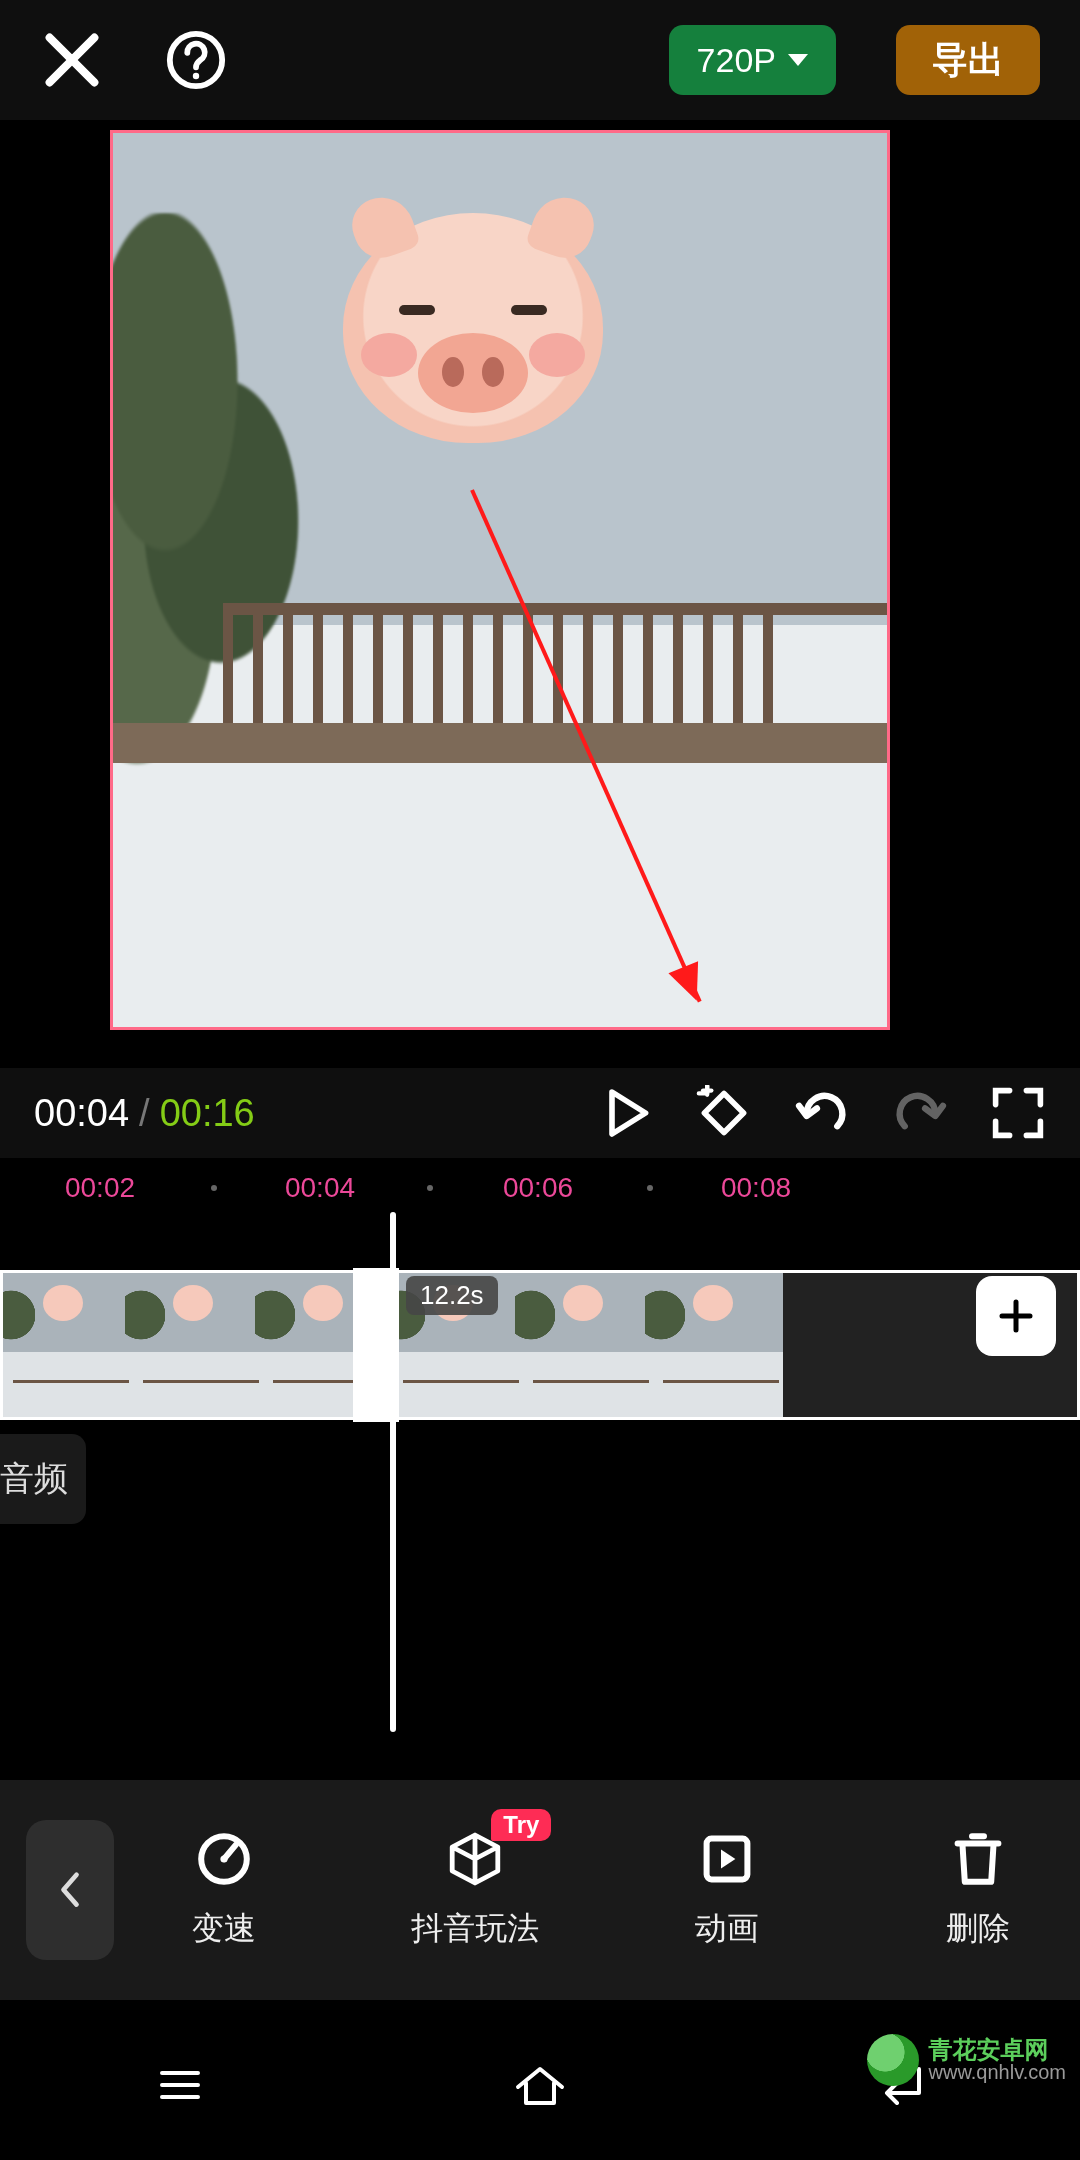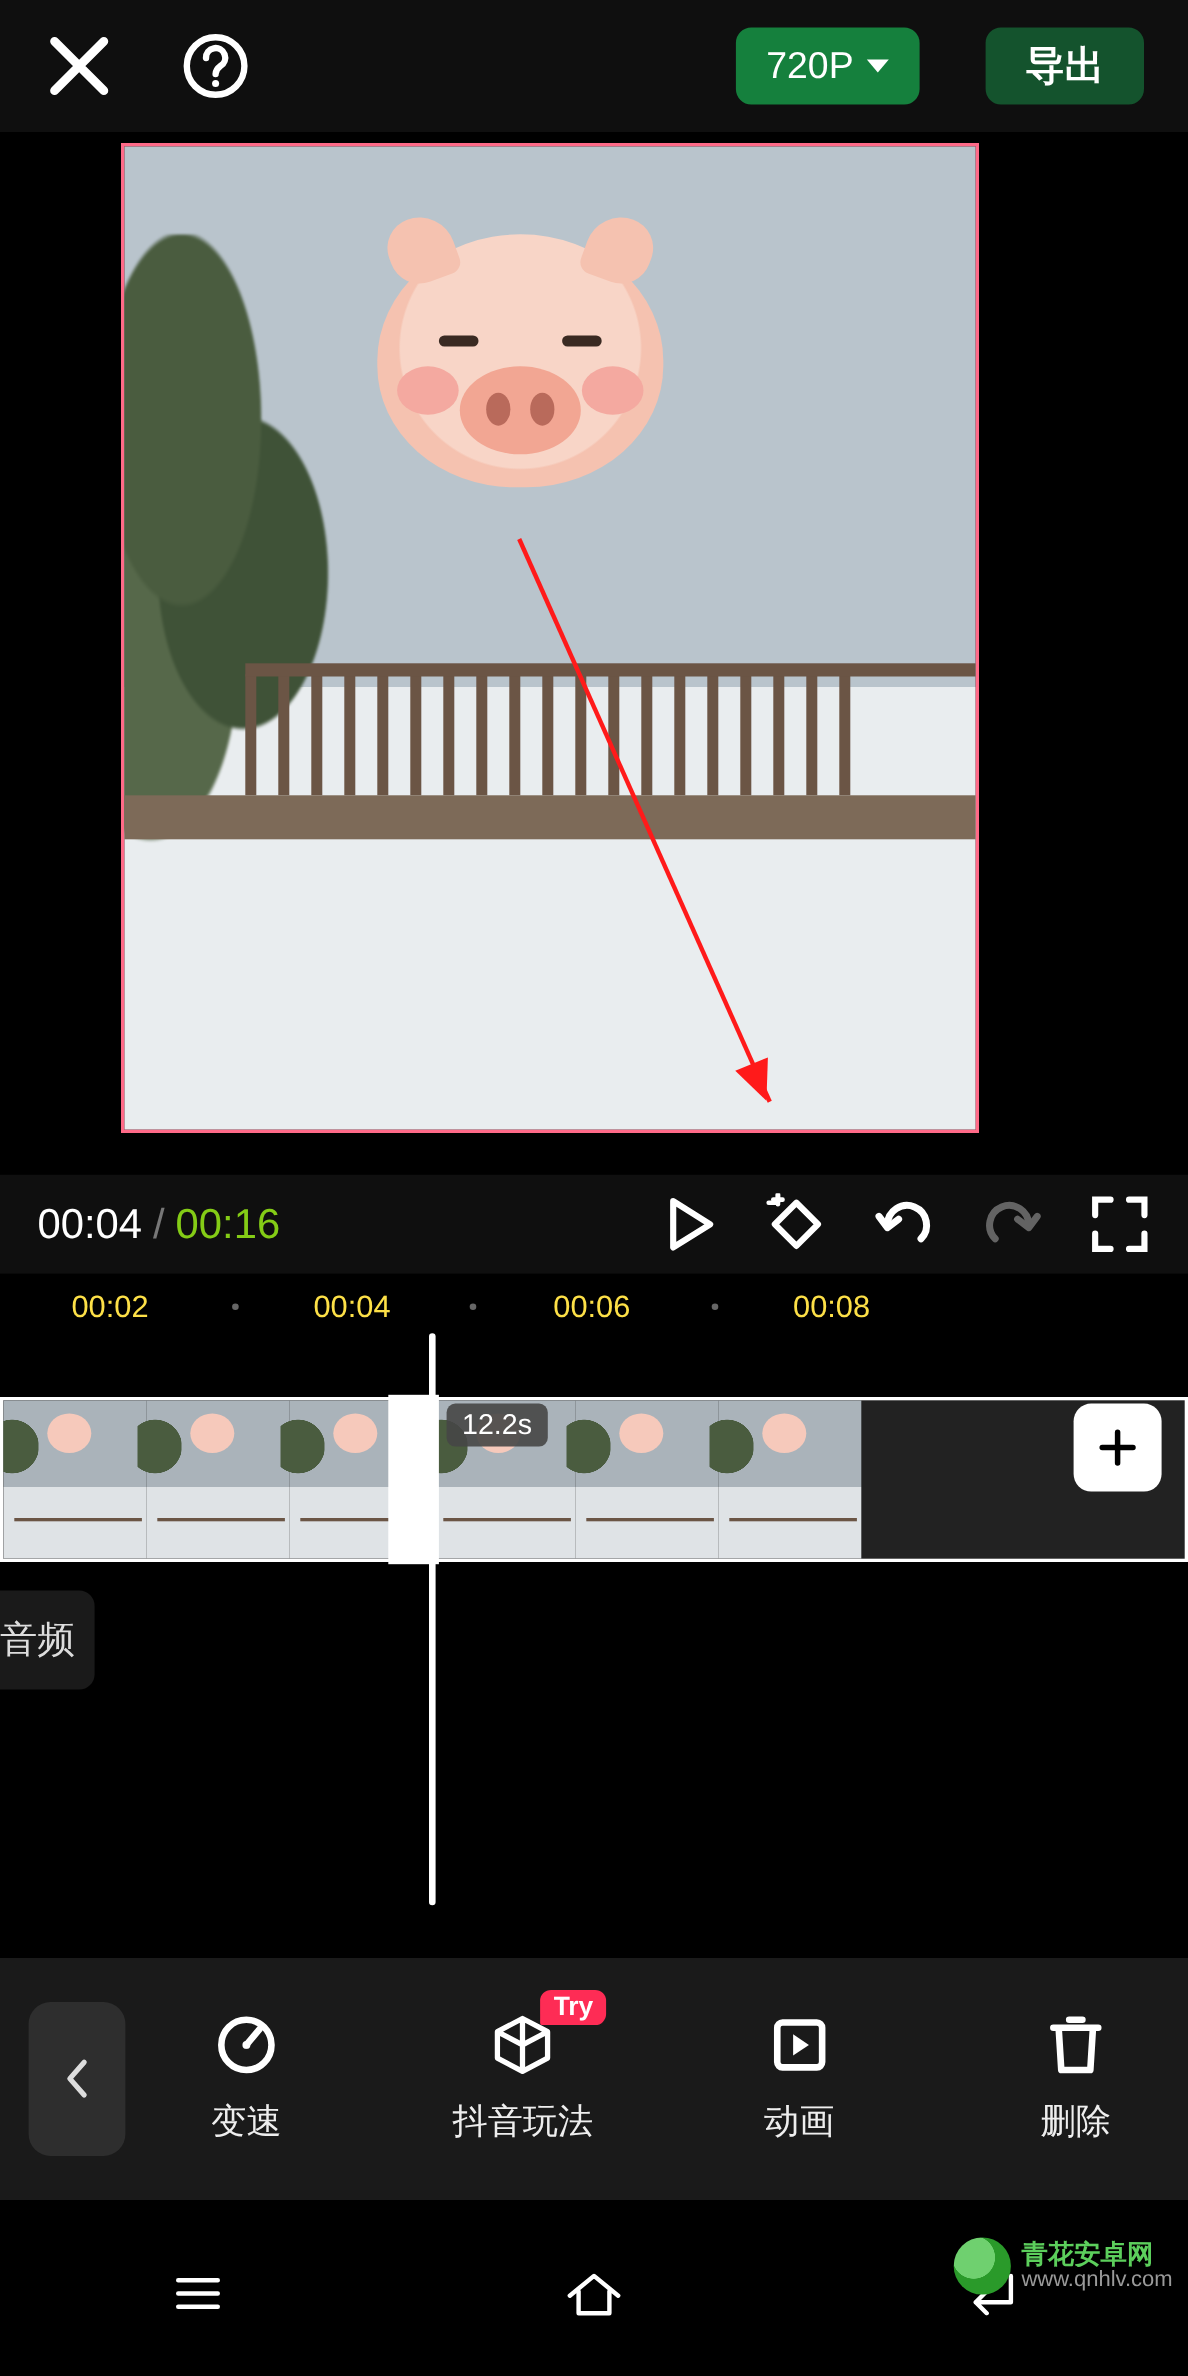--- a/index.html
+++ b/index.html
@@ -40,21 +40,21 @@
   .resolution-pill .caret {
     width: 0; height: 0;
     border-left: 10px solid transparent;
     border-right: 10px solid transparent;
     border-top: 12px solid #fff;
   }
   .export-btn {
     height: 70px;
     padding: 0 36px;
     border-radius: 14px;
-    background: #14532d;
+    background: #a16207;
     display: flex; align-items: center;
     font-size: 36px; font-weight: 600;
   }
 
   
   .preview {
     position: absolute;
     top: 130px;
     left: 110px;
     width: 780px;
@@ -179,21 +179,21 @@
   
   .timeline-wrap {
     position: absolute;
     top: 1158px; left: 0; right: 0;
     height: 400px;
     background: #000;
   }
   .ruler {
     position: relative; height: 60px;
     display: flex; align-items: center;
-    font-size: 28px; color: #fde047;
+    font-size: 28px; color: #ec4899;
   }
   .ruler .tick { position: absolute; width: 120px; text-align: center; transform: translateX(-50%);}
   .ruler .dot { position: absolute; width: 6px; height: 6px; border-radius: 50%; background: #666; transform: translateX(-50%);}
   .playhead {
     position: absolute;
     left: 390px; top: 54px;
     width: 6px; height: 520px;
     background: #fff;
     border-radius: 3px;
     z-index: 20;
@@ -249,21 +249,21 @@
     right: 24px; top: 118px;
     width: 80px; height: 80px;
     background: #fff;
     border-radius: 16px;
     display: flex; align-items: center; justify-content: center;
     z-index: 25;
   }
   .add-clip-btn svg { width: 40px; height: 40px; }
   .audio-label {
     position: absolute;
-    top: 288px; left: 0;
+    top: 276px; left: 0;
     height: 90px;
     padding: 0 18px 0 0;
     display: flex; align-items: center;
     font-size: 34px; color: #ddd;
     background: #1a1a1a;
     border-radius: 0 14px 14px 0;
   }
 
   
   .toolbar {

